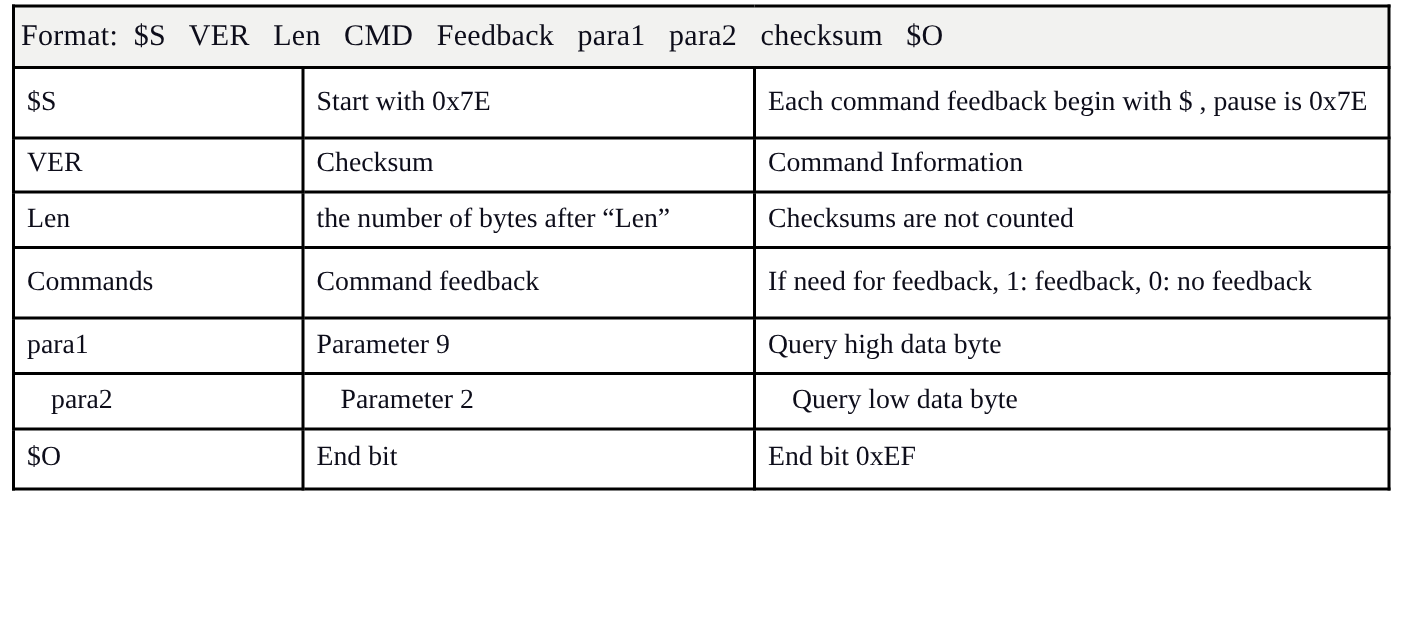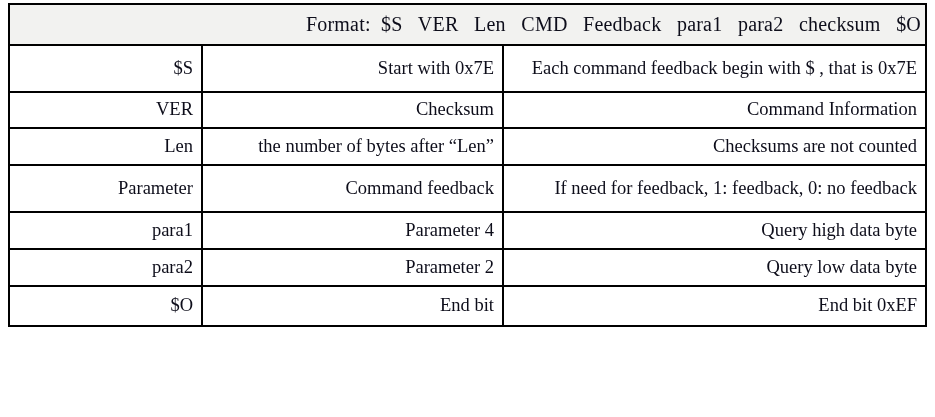--- a/index.html
+++ b/index.html
@@ -31,21 +31,21 @@
     border-collapse: collapse;
     table-layout: fixed;
     background: #ffffff;
   }
 
   table.protocol-table td,
   table.protocol-table th {
     border: 2px solid #000000;
     padding: 0;
     vertical-align: middle;
-    text-align: right;
+    text-align: left;
     font-weight: normal;
   }
 
   
   col.c1 { width: 193px; }
   col.c2 { width: 301px; }
   col.c3 { width: 423px; }
 
   .header-row th {
     background: #f2f2f0;
@@ -69,21 +69,21 @@
     padding: 4px 8px;
   }
 
   
   tr.r-ss  td { height: 45px; }
   tr.r-ver td { height: 34px; }
   tr.r-len td { height: 35px; }
   tr.r-cmd td { height: 46px; }
   tr.r-fb  td { height: 45px; }
   tr.r-p1  td { height: 35px; }
-  tr.r-p2  td { height: 35px; }
+  tr.r-p2  td { height: 35px; padding-left: 16px; }
   tr.r-cks td { height: 45px; }
   tr.r-so  td { height: 38px; }
 
   
   tr.r-fb .clip-top {
     display: block;
     position: relative;
     clip-path: inset(3px 0 0 0);
   }
 </style>
@@ -110,21 +110,21 @@
     <tbody>
 
       <tr class="data-row r-ss">
         <td>
           <span class="cell-text">$S</span>
         </td>
         <td>
           <span class="cell-text">Start with 0x7E</span>
         </td>
         <td>
-          <span class="cell-text">Each command feedback begin with $    , that is 0x7E</span>
+          <span class="cell-text">Each command feedback begin with $    , pause is 0x7E</span>
         </td>
       </tr>
 
       <tr class="data-row r-ver">
         <td>
           <span class="cell-text">VER</span>
         </td>
         <td>
           <span class="cell-text">Checksum</span>
         </td>
@@ -141,36 +141,36 @@
           <span class="cell-text">the number of bytes after “Len”</span>
         </td>
         <td>
           <span class="cell-text">Checksums are not counted</span>
         </td>
       </tr>
 
 
       <tr class="data-row r-fb">
         <td>
-          <span class="cell-text clip-top">Parameter</span>
+          <span class="cell-text clip-top">Commands</span>
         </td>
         <td>
           <span class="cell-text clip-top">Command feedback</span>
         </td>
         <td>
           <span class="cell-text">If need for feedback, 1: feedback, 0: no feedback</span>
         </td>
       </tr>
 
       <tr class="data-row r-p1">
         <td>
           <span class="cell-text">para1</span>
         </td>
         <td>
-          <span class="cell-text">Parameter 4</span>
+          <span class="cell-text">Parameter 9</span>
         </td>
         <td>
           <span class="cell-text">Query high data byte</span>
         </td>
       </tr>
 
       <tr class="data-row r-p2">
         <td>
           <span class="cell-text">para2</span>
         </td>

